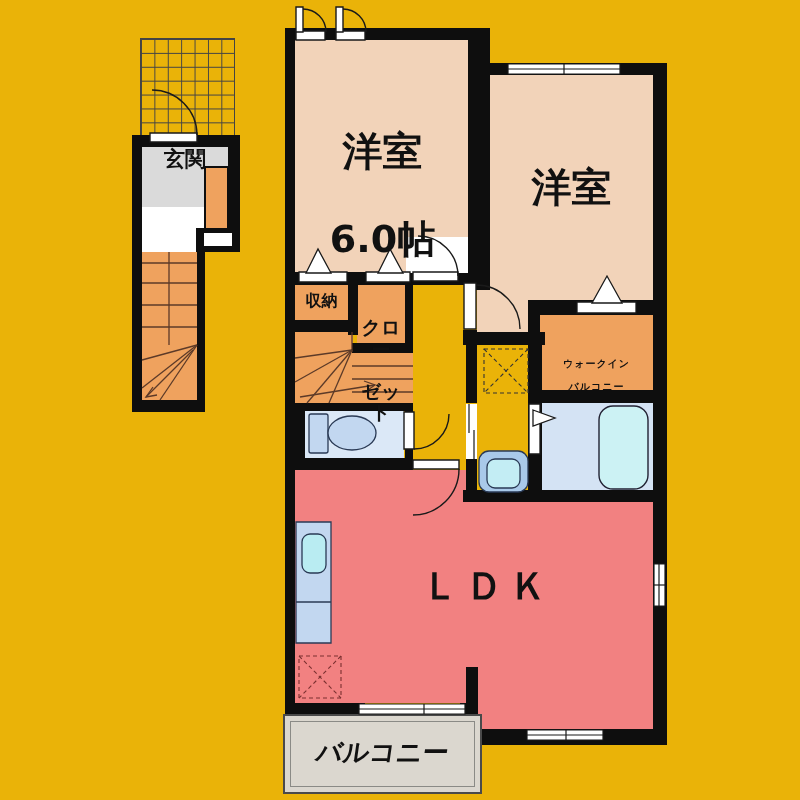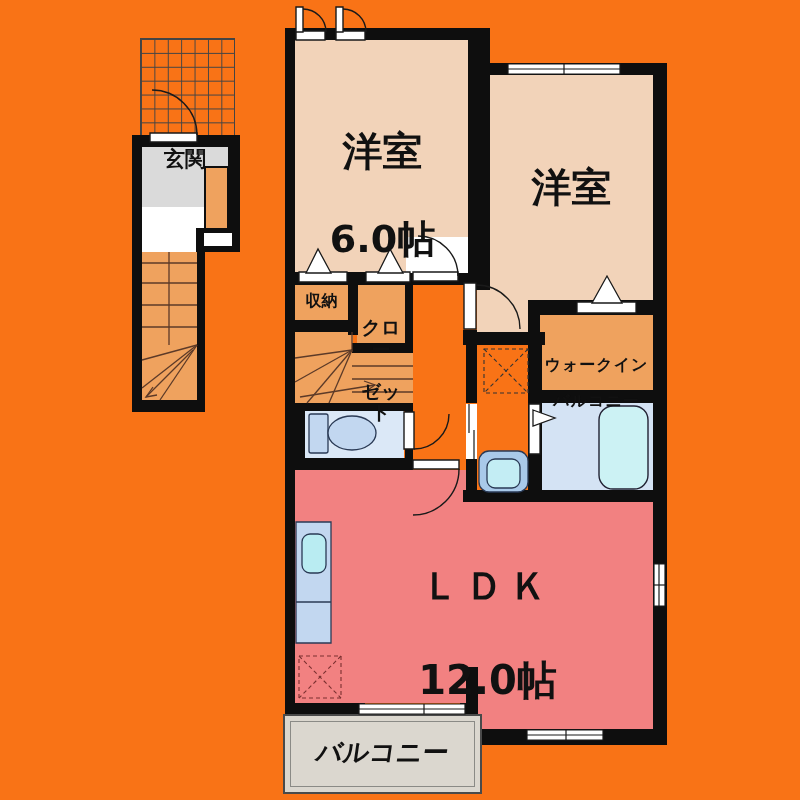--- a/index.html
+++ b/index.html
@@ -1,16 +1,16 @@
 <!DOCTYPE html>
 <html style="--room_peach: #f2d3b9; --closet_orange: #efa25e; --ldk_pink: #f28181; --toilet_blue: #dbe8f7; --bath_blue: #d4e3f4; --tub_cyan: #ccf2f4; --fixture_blue: #c2d7f0; --sink_cyan: #b9ecf2; --basin_outer: #a9c9e9; --basin_inner: #c3edf4; --balcony_gray: #dbd7cf; --genkan_gray: #dadada; --wall_black: #0e0e0e; --stair_line: #5c3a28;"><head>
 <meta charset="utf-8">
 <style>
   html,body{margin:0;padding:0;background:#fff;}
-  #plan{position:relative;width:800px;height:800px;background:#f97316;overflow:hidden;
+  #plan{position:relative;width:800px;height:800px;background:#eab308;overflow:hidden;
         font-family:"DejaVu Sans",sans-serif;}
   .abs{position:absolute;}
   .room{position:absolute;}
   .wall{position:absolute;background:var(--wall_black);}
   .lbl{position:absolute;color:#111;font-weight:bold;text-align:center;line-height:1.12;
        white-space:pre-line;}
   #porch-grid{position:absolute;left:140px;top:38px;width:93px;height:97px;
     background-image:linear-gradient(#444 1px,transparent 1px),linear-gradient(90deg,#444 1px,transparent 1px);
     background-size:13.4px 13.9px;border:1px solid #444;}
   #balcony{position:absolute;left:283px;top:714px;width:195px;height:76px;
@@ -246,25 +246,24 @@
     <div>洋室</div>
   </div>
 
   <div class="lbl" style="left:295px;top:292px;width:53px;font-size:16px;">収納</div>
 
   <div class="lbl" style="left:355px;top:296px;width:52px;font-size:19px;">
     <div>クロー</div>
     <div>ゼット</div>
   </div>
 
-  <div class="lbl" style="left:540px;top:338px;width:113px;font-size:16px;letter-spacing:1px;">
+  <div class="lbl" style="left:540px;top:347px;width:113px;font-size:10px;letter-spacing:1px;">
     <div>ウォークイン</div>
     <div>バルコニー</div>
   </div>
 
   <div class="lbl" style="left:385px;top:522px;width:205px;font-size:38px;">
     <div style="letter-spacing:6px;">ＬＤＫ</div>
-    <div style="font-size:40px;margin-top:8px;">12.0帖</div>
   </div>
 
   <div class="lbl" style="left:295px;top:738px;width:175px;font-size:26px;transform:skewX(-8deg);">バルコニー</div>
 
 </div>
 
 </body></html>

